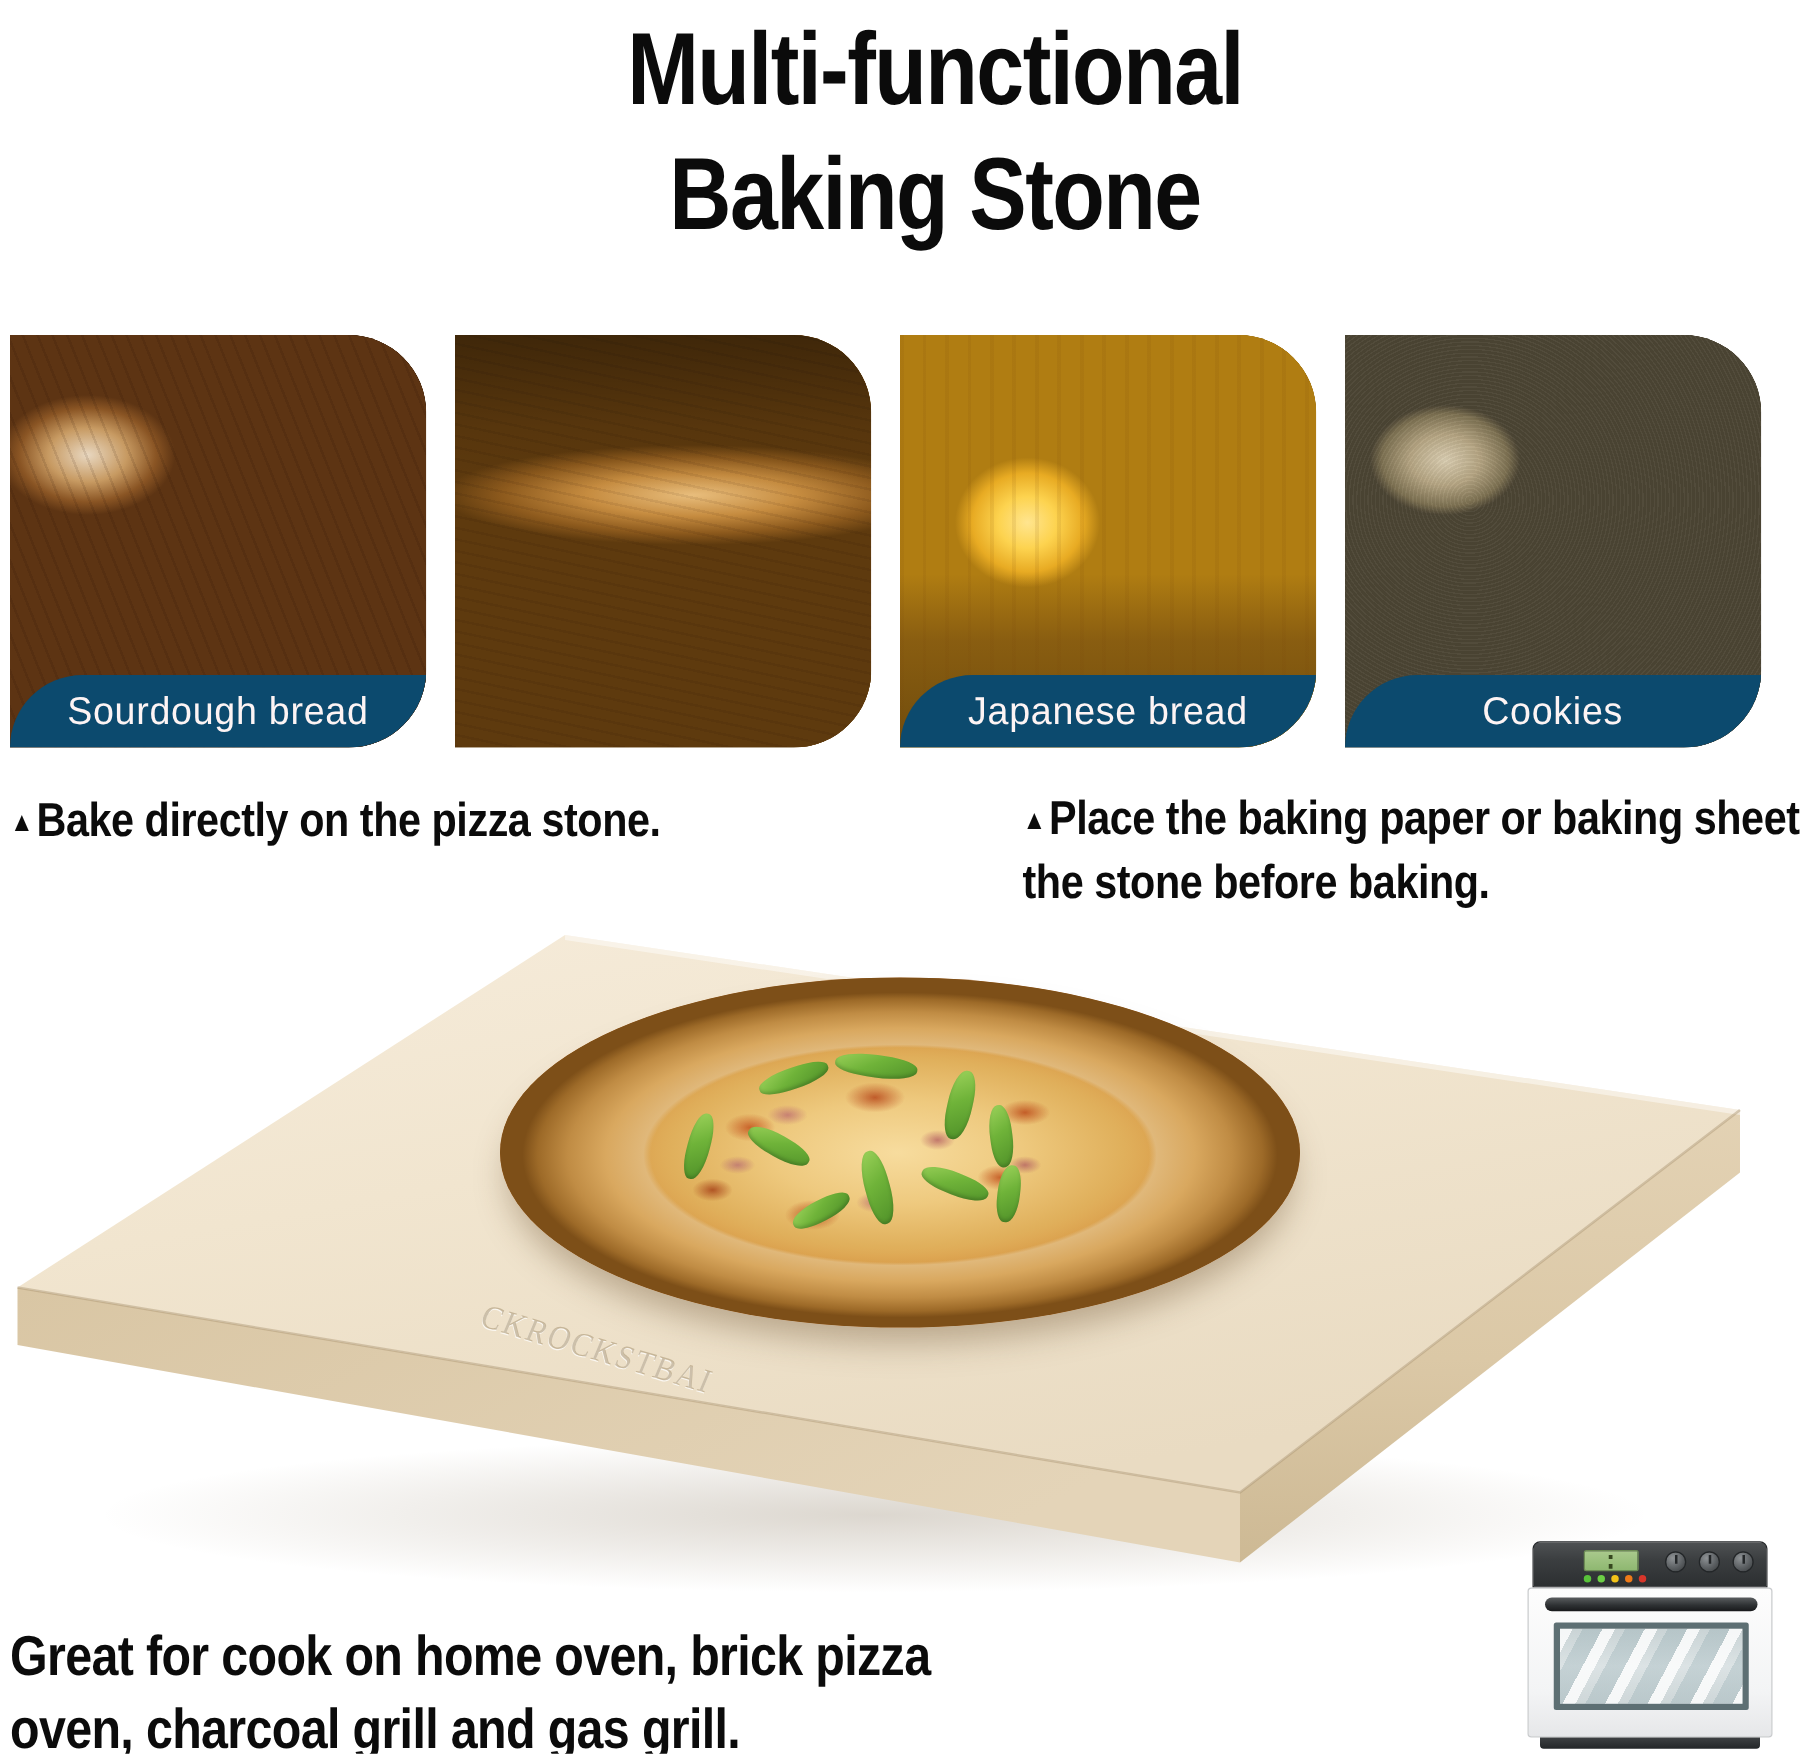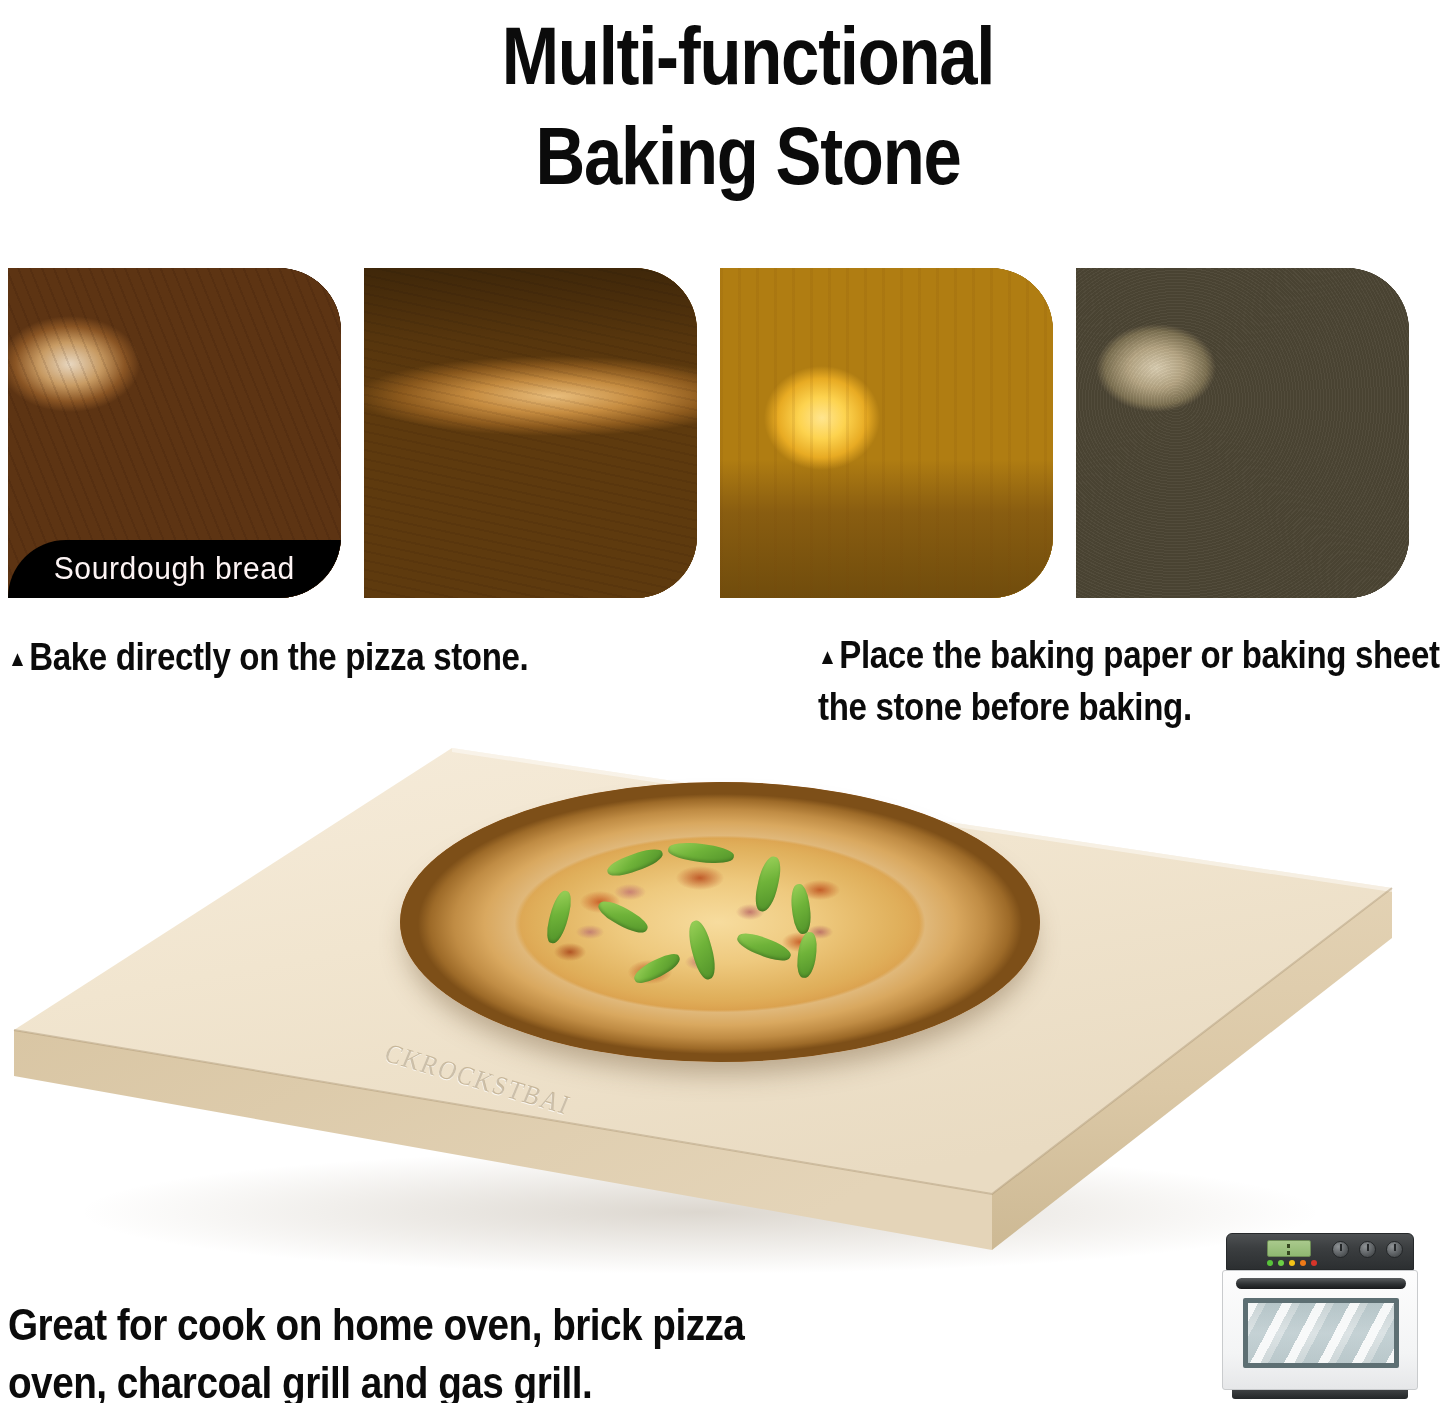--- a/index.html
+++ b/index.html
@@ -62,21 +62,21 @@
     inset: 0;
     border-radius: 0 62px 0 0;
     overflow: hidden;
   }
   .card-label {
     position: absolute;
     left: 0;
     right: 0;
     bottom: 0;
     height: 58px;
-    background: #000000;
+    background: #0c4a6e;
     border-radius: 62px 0 0 0;
     display: flex;
     align-items: center;
     justify-content: center;
   }
   .card-label span {
     color: #fdf4f4;
     font-family: "Liberation Sans", sans-serif;
     font-weight: 400;
     font-size: 31px;
@@ -386,25 +386,31 @@
   <div class="card">
     <div class="card-photo">
       <div class="photo-baguette"></div>
     </div>
   </div>
 
   <div class="card">
     <div class="card-photo">
       <div class="photo-japanese"></div>
     </div>
+    <div class="card-label">
+      <span>Japanese bread</span>
+    </div>
   </div>
 
   <div class="card">
     <div class="card-photo">
       <div class="photo-cookies"></div>
+    </div>
+    <div class="card-label">
+      <span>Cookies</span>
     </div>
   </div>
 
 </div>
 
 <div class="caption" id="caption-left">
   <span class="tri">▲</span><span>Bake directly on the pizza stone.</span>
 </div>
 
 <div class="caption" id="caption-right">

